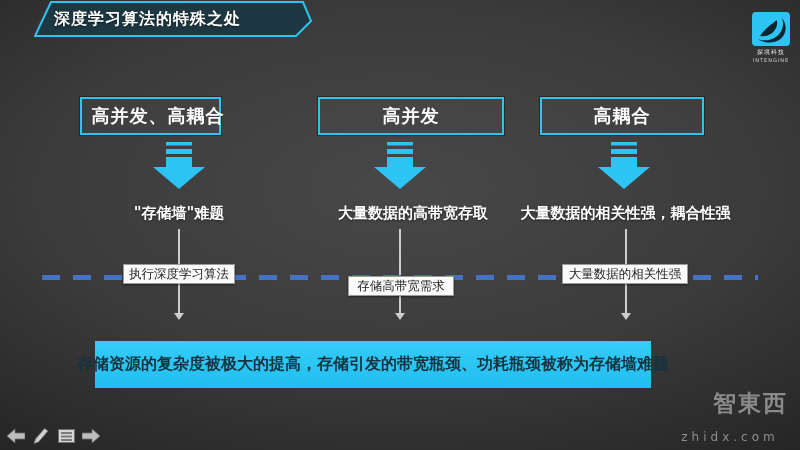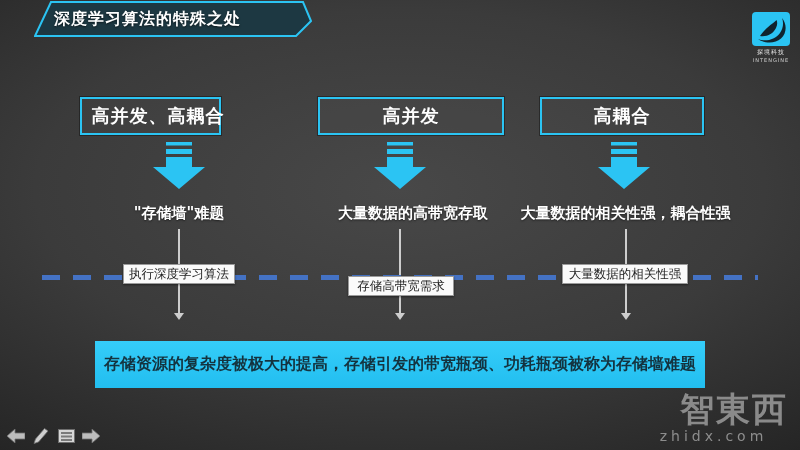--- a/index.html
+++ b/index.html
@@ -54,32 +54,32 @@
   
   .tag {
     position:absolute; top:264px; height:20px; z-index:2;
     background:#fafafa; border:1px solid #9a9a9a;
     display:flex; align-items:center; justify-content:center;
     color:#1f1f1f; font-size:12.5px; white-space:nowrap;
     box-shadow:0 1px 2px rgba(0,0,0,.45);
   }
   
   .banner {
-    position:absolute; left:95px; top:341px; width:610px; height:47px;
+    position:absolute; left:95px; top:341px; width:556px; height:47px;
     background:linear-gradient(#35cdf9, #22bef0);
     display:flex; align-items:center; justify-content:center;
     color:#14333f; font-size:16px; font-weight:bold; white-space:nowrap;
   }
   
   .nav { position:absolute; left:6px; bottom:5px; display:flex; gap:5px; align-items:center; z-index:3; }
   .nav-btn { width:20px; height:18px; display:flex; align-items:center; justify-content:center; cursor:pointer; }
   
   .watermark { position:absolute; right:12px; bottom:6px; text-align:center; z-index:3; }
-  .wm-brand { color:#9b9b9b; font-size:34px; font-weight:bold; letter-spacing:2px; opacity:.85; line-height:1;margin-left:41px; }
-  .wm-site { color:#8d8d8d; font-size:14px; letter-spacing:4px; margin-top:2px; }
+  .wm-brand { color:#9b9b9b; font-size:23px; font-weight:bold; letter-spacing:2px; opacity:.85; line-height:1;margin-left:41px; }
+  .wm-site { color:#8d8d8d; font-size:12px; letter-spacing:4px; margin-top:15px; }
 </style>
 </head>
 <body>
 
 <div class="slide">
 
   <div class="header-wrap">
     <svg width="278" height="36" viewBox="0 0 278 36">
       <polygon points="17,1 269,1 277,20 262,35 1,35" fill="#1d3842" stroke="#2BC4F3" stroke-width="2"></polygon>
     </svg>

